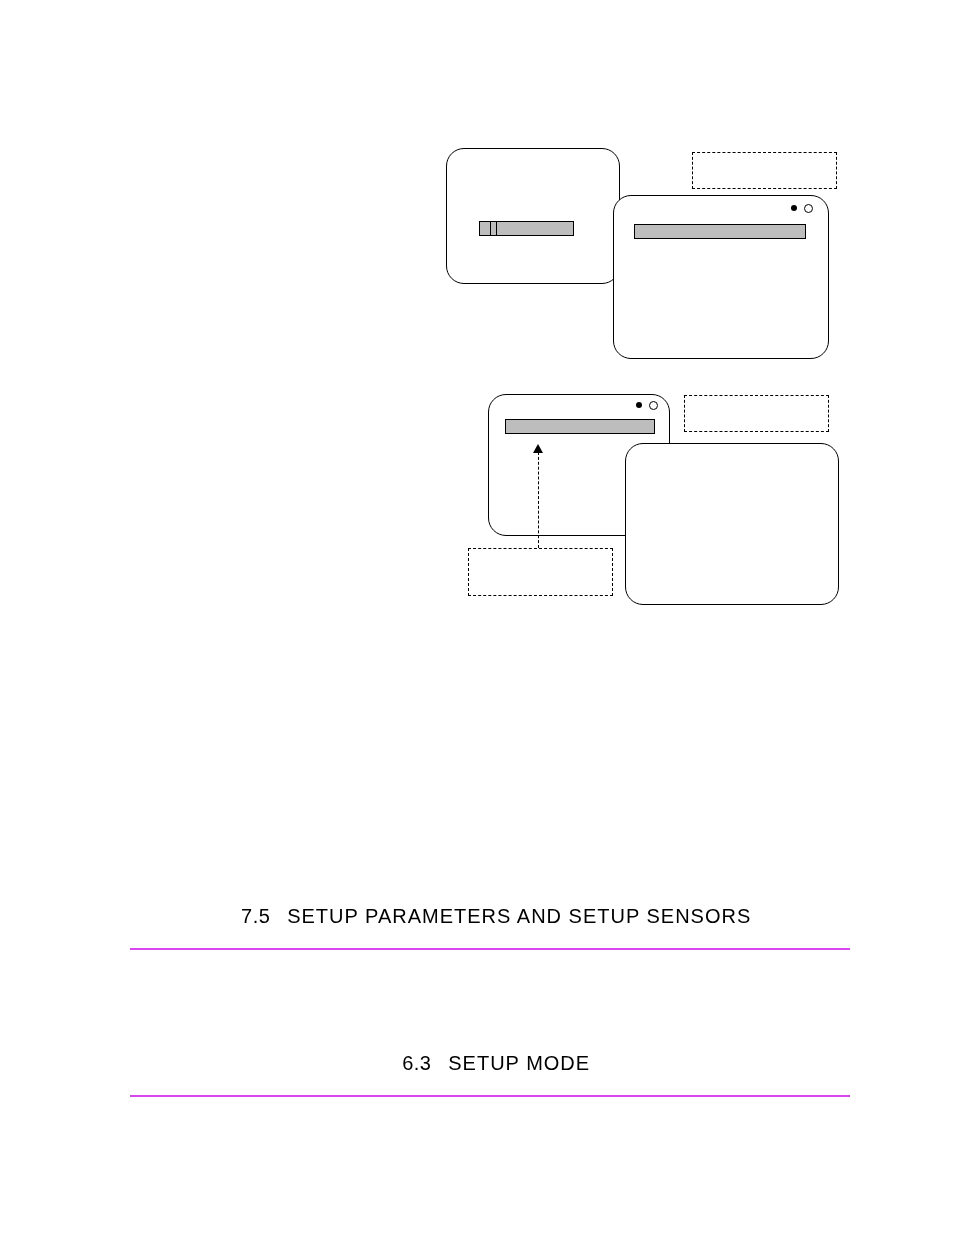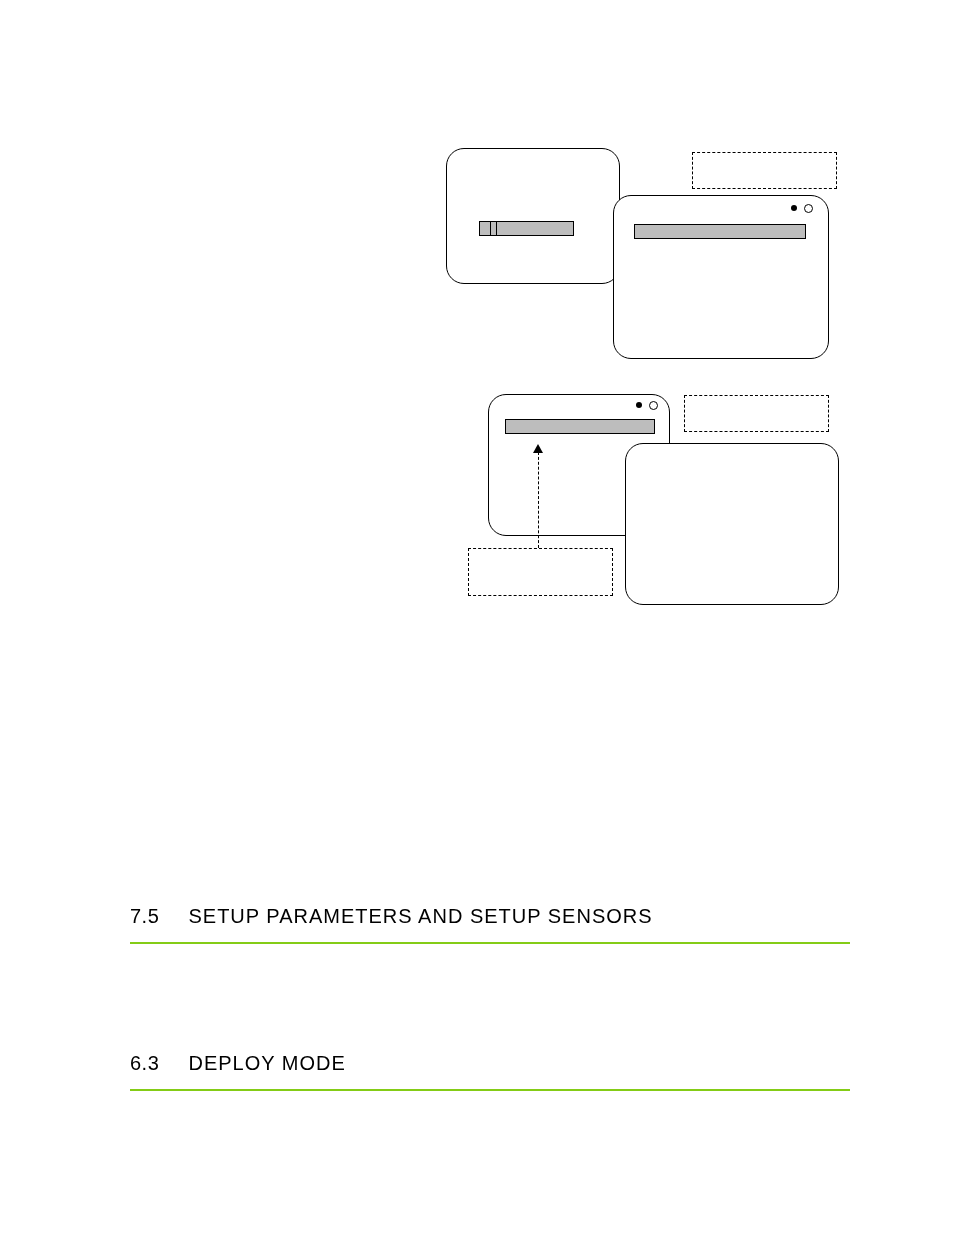--- a/index.html
+++ b/index.html
@@ -7,22 +7,23 @@
     width:954px;
     height:1235px;
     position:relative;
     font-family:"Century Gothic","Futura","Trebuchet MS",sans-serif;
     color:#000;
   }
   .heading{
     position:absolute;
     left:130px;
     width:720px;
-    border-bottom:2px solid #84cc16;
-    padding-bottom:14px;
+    border-bottom:2px solid #d946ef;
+    padding-bottom:20px;
+    text-align:center;
   }
   .heading .num{
     display:inline-block;
     width:54px;
     font-size:20px;
     letter-spacing:0.5px;
     vertical-align:baseline;
   }
   .heading .title{
     display:inline-block;
@@ -114,16 +115,16 @@
   <div class="dash-line" style="left:538px; top:452px; height:96px;"></div>
   <div class="arrow-up" style="left:533px; top:444px;"></div>
 
   <div class="heading h1">
     <span class="num">7.5</span>
     <span class="title">SETUP PARAMETERS AND SETUP SENSORS</span>
   </div>
 
   <div class="heading h2">
     <span class="num">6.3</span>
-    <span class="title">DEPLOY MODE</span>
+    <span class="title">SETUP MODE</span>
   </div>
 
 </div>
 
 </body></html>

